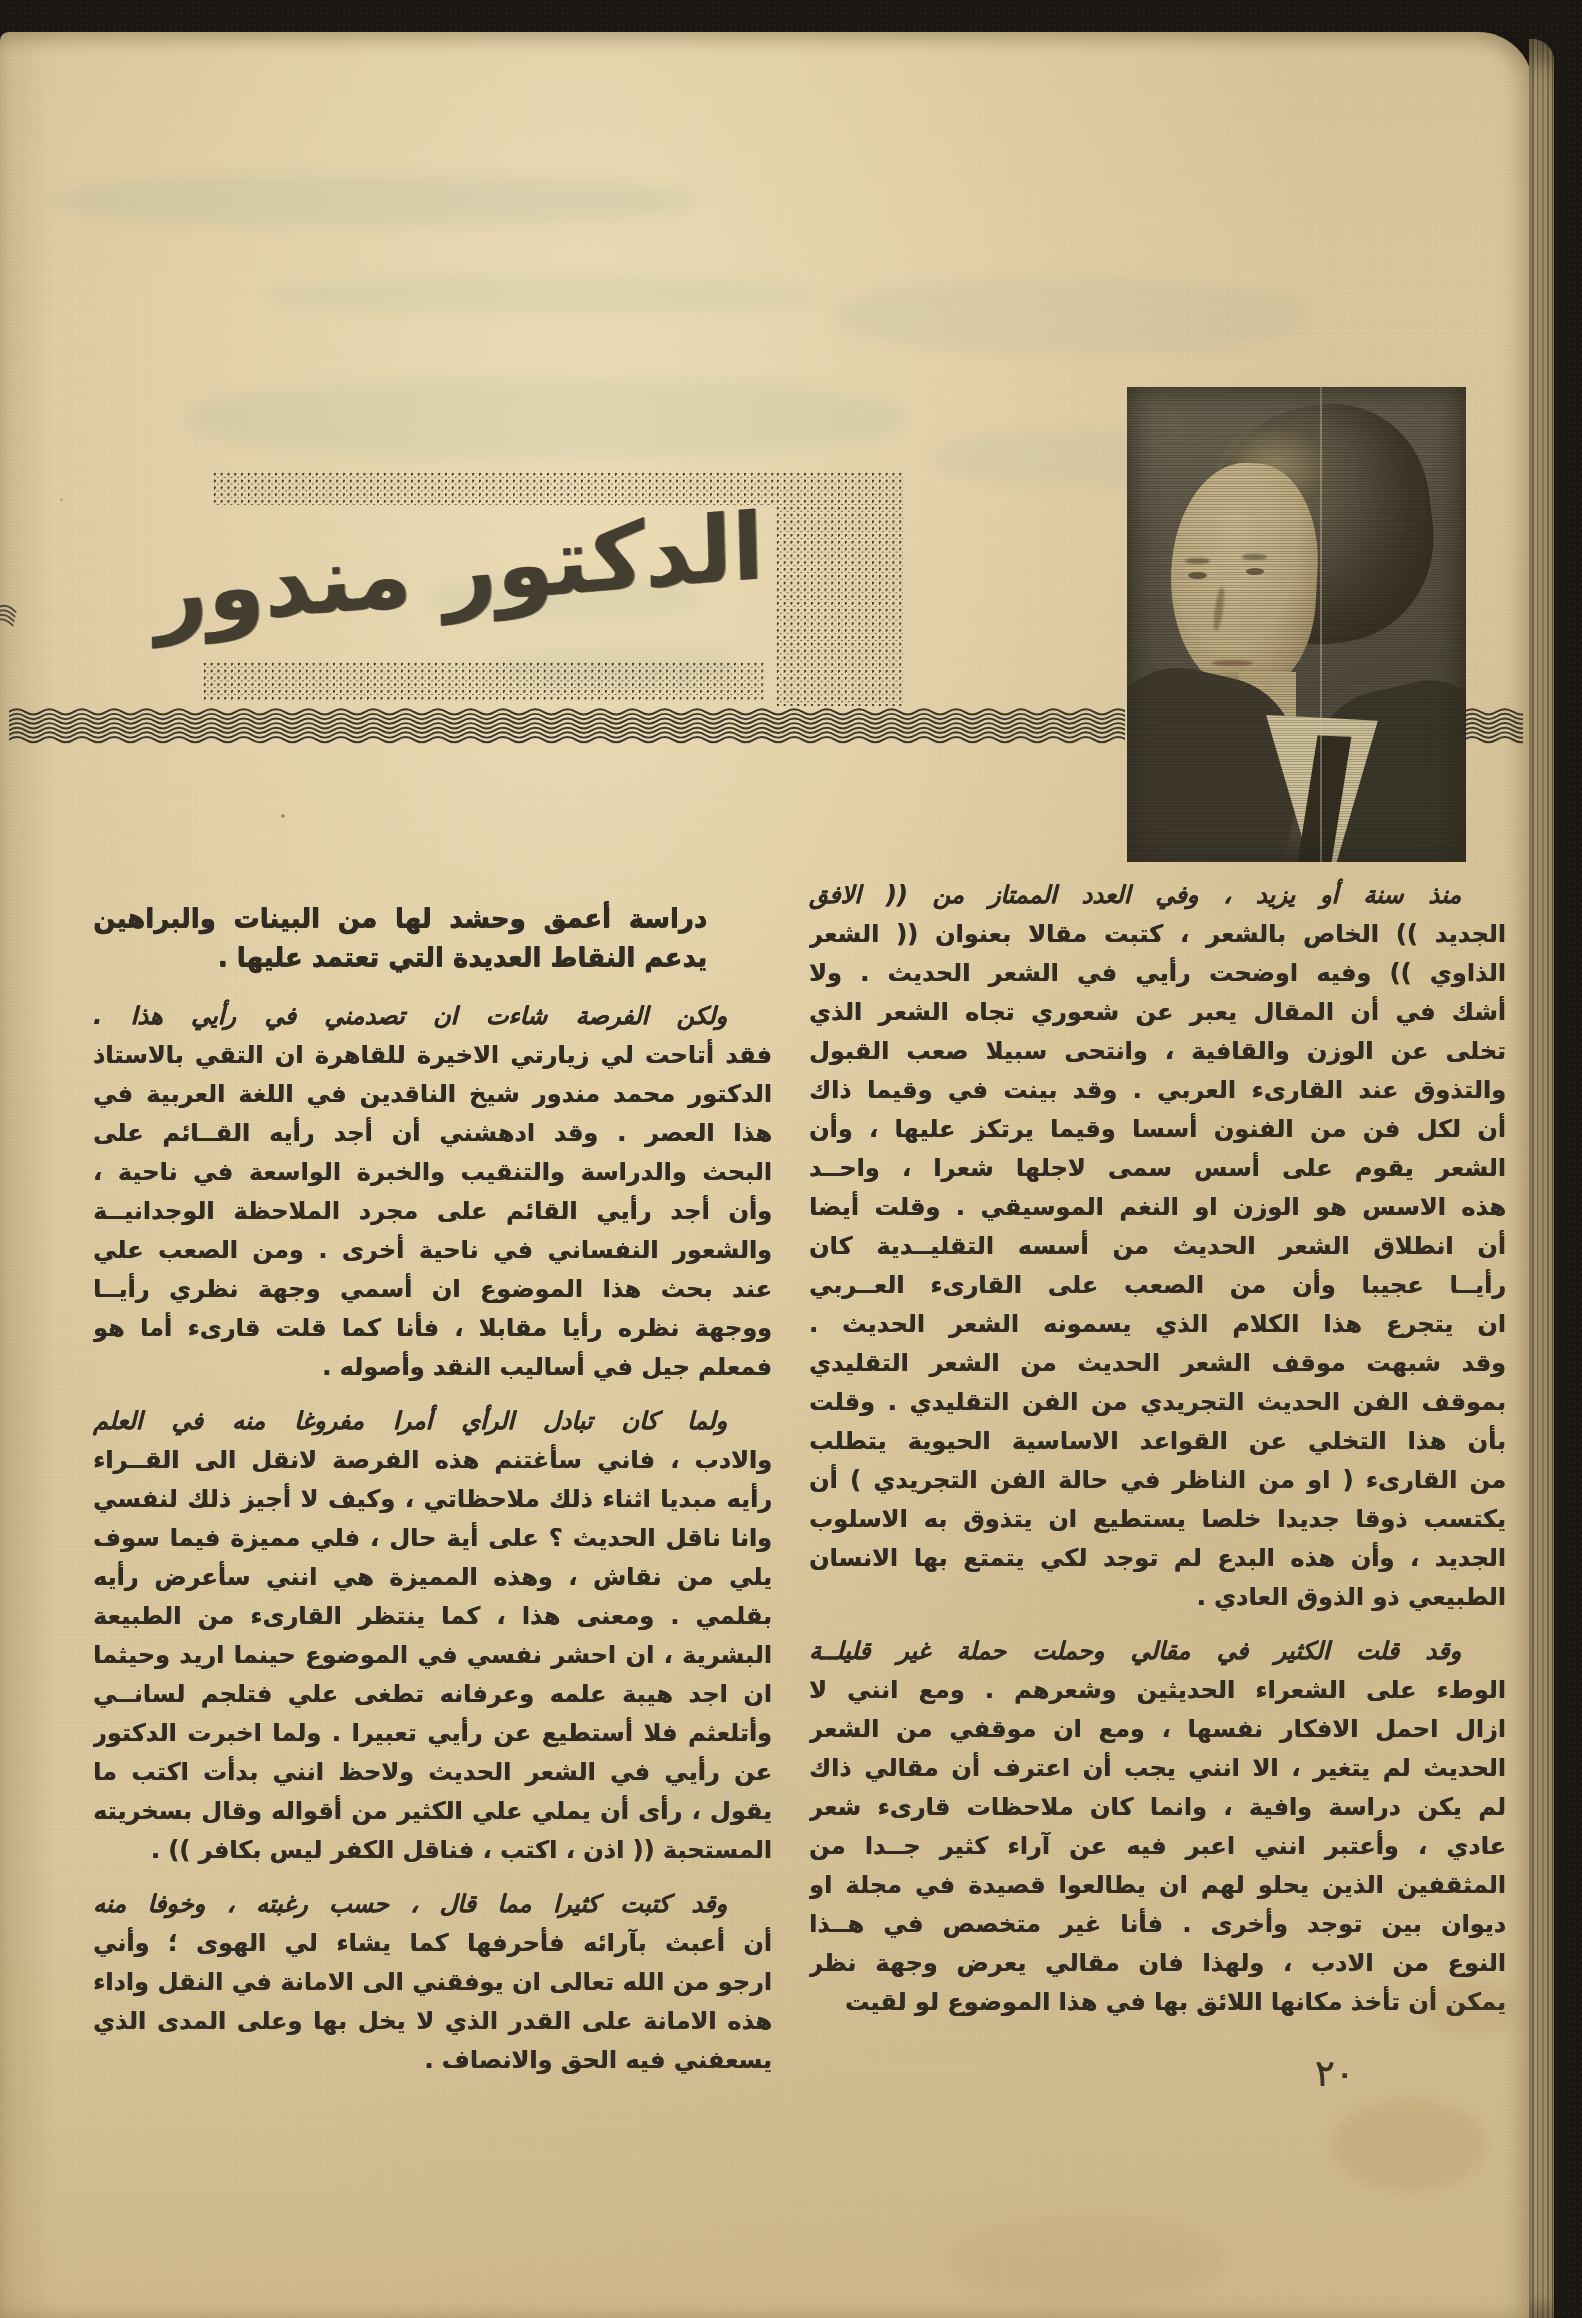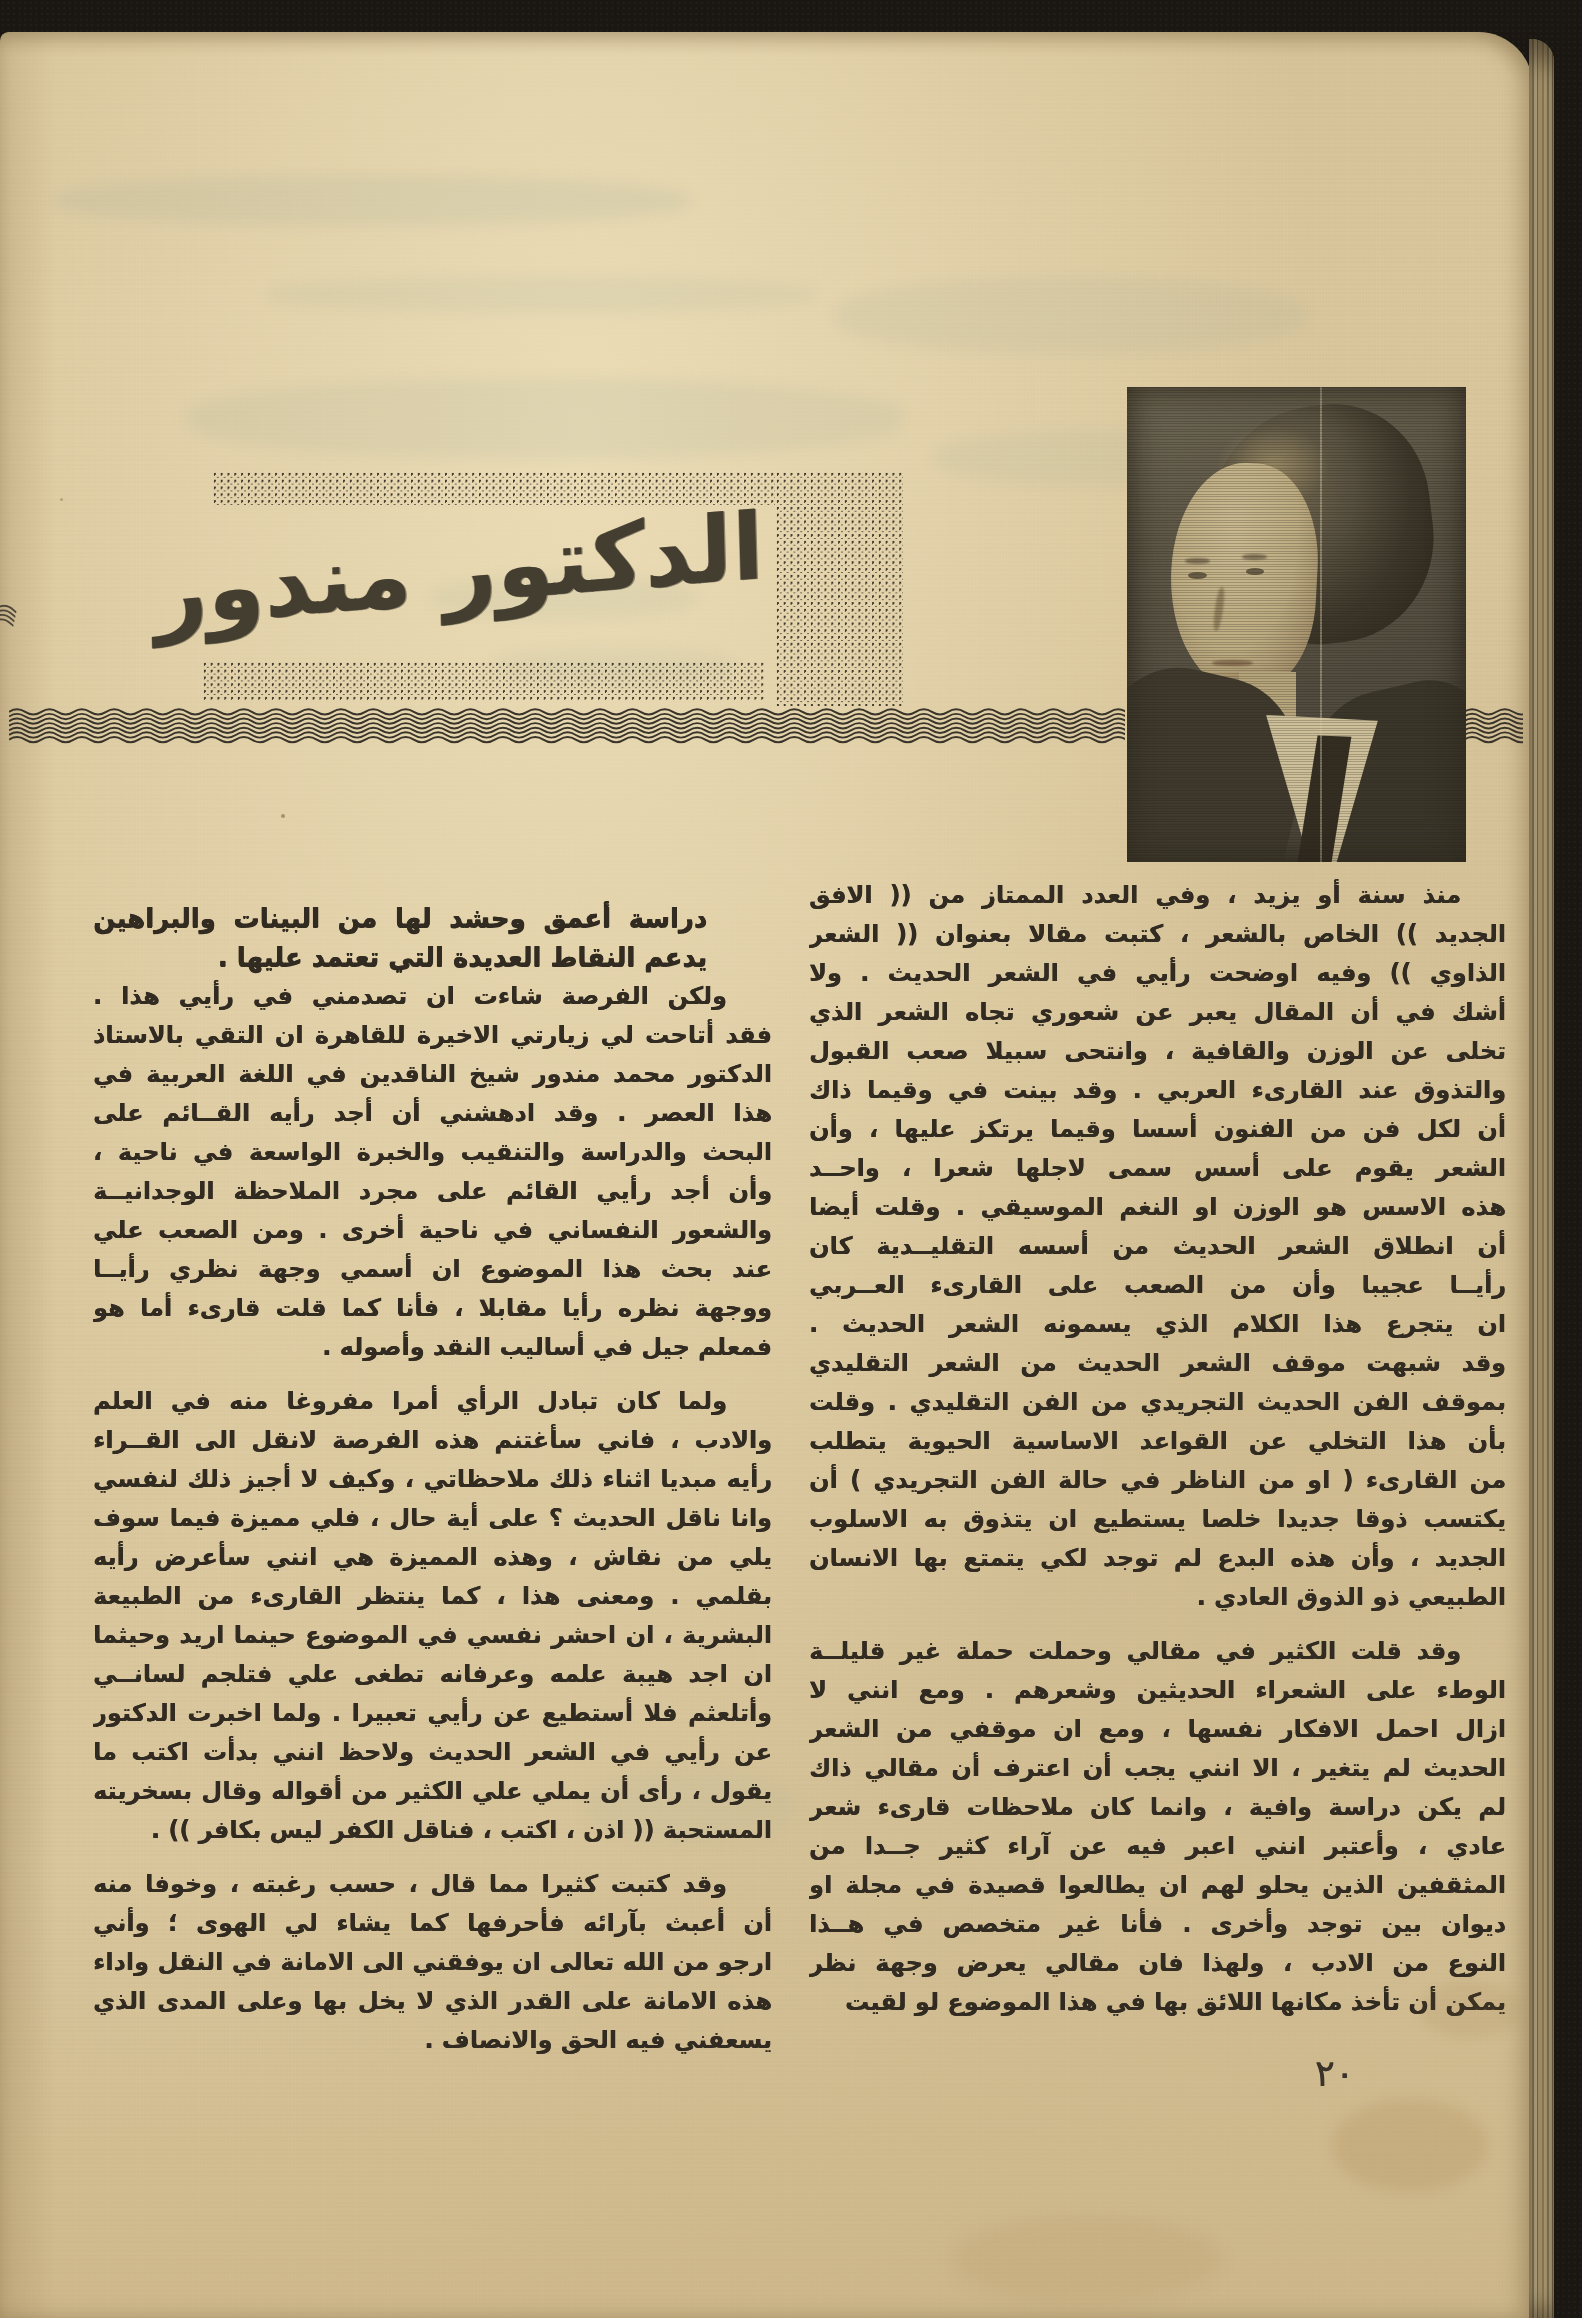--- a/index.html
+++ b/index.html
@@ -77,27 +77,27 @@
   .p-lines{left:0;top:0;width:100%;height:100%;
           background:repeating-linear-gradient(180deg, rgba(22,19,14,.24) 0 1px, rgba(0,0,0,0) 1px 2.6px);}
   .p-tint{left:0;top:0;width:100%;height:100%;background:rgba(125,104,62,.14);
           box-shadow:inset 0 0 37px rgba(20,16,10,.35);}
   
   .col{position:absolute;direction:rtl;color:#322b21;}
   .line{height:39px;line-height:39px;max-height:39px;overflow:hidden;
         font-size:24px;font-weight:bold;
         text-align:justify;text-align-last:justify;
         text-shadow:0.3px 0 0 currentColor;}
-  .para .line:first-child{padding-right:45px;}
+  .para .line:first-child{padding-right:45px;font-style:italic;}
   .para .line:last-child{text-align-last:right;}
   .para{margin-top:15px;}
   .heading{padding-right:65px;}
   .heading .line{font-size:26px;text-shadow:0.6px 0 0 currentColor, 0.3px 0.5px 0 currentColor;}
   .heading .line:last-child{text-align-last:right;}
-  .col-left .para.first{margin-top:0;}
+  .col-left .para.first{margin-top:20px;}
   .page-number{position:absolute;left:1294px;top:2020px;width:81px;
         text-align:center;font-size:37px;font-weight:normal;color:#3a332a;
         text-shadow:0.6px 0 0 currentColor;}
   .edge-mark{position:absolute;left:-4.4px;top:573px;transform:rotate(12deg);opacity:.85;}
 </style>
 </head>
 <body>
 
 <div class="scan">
   <div class="paper">

